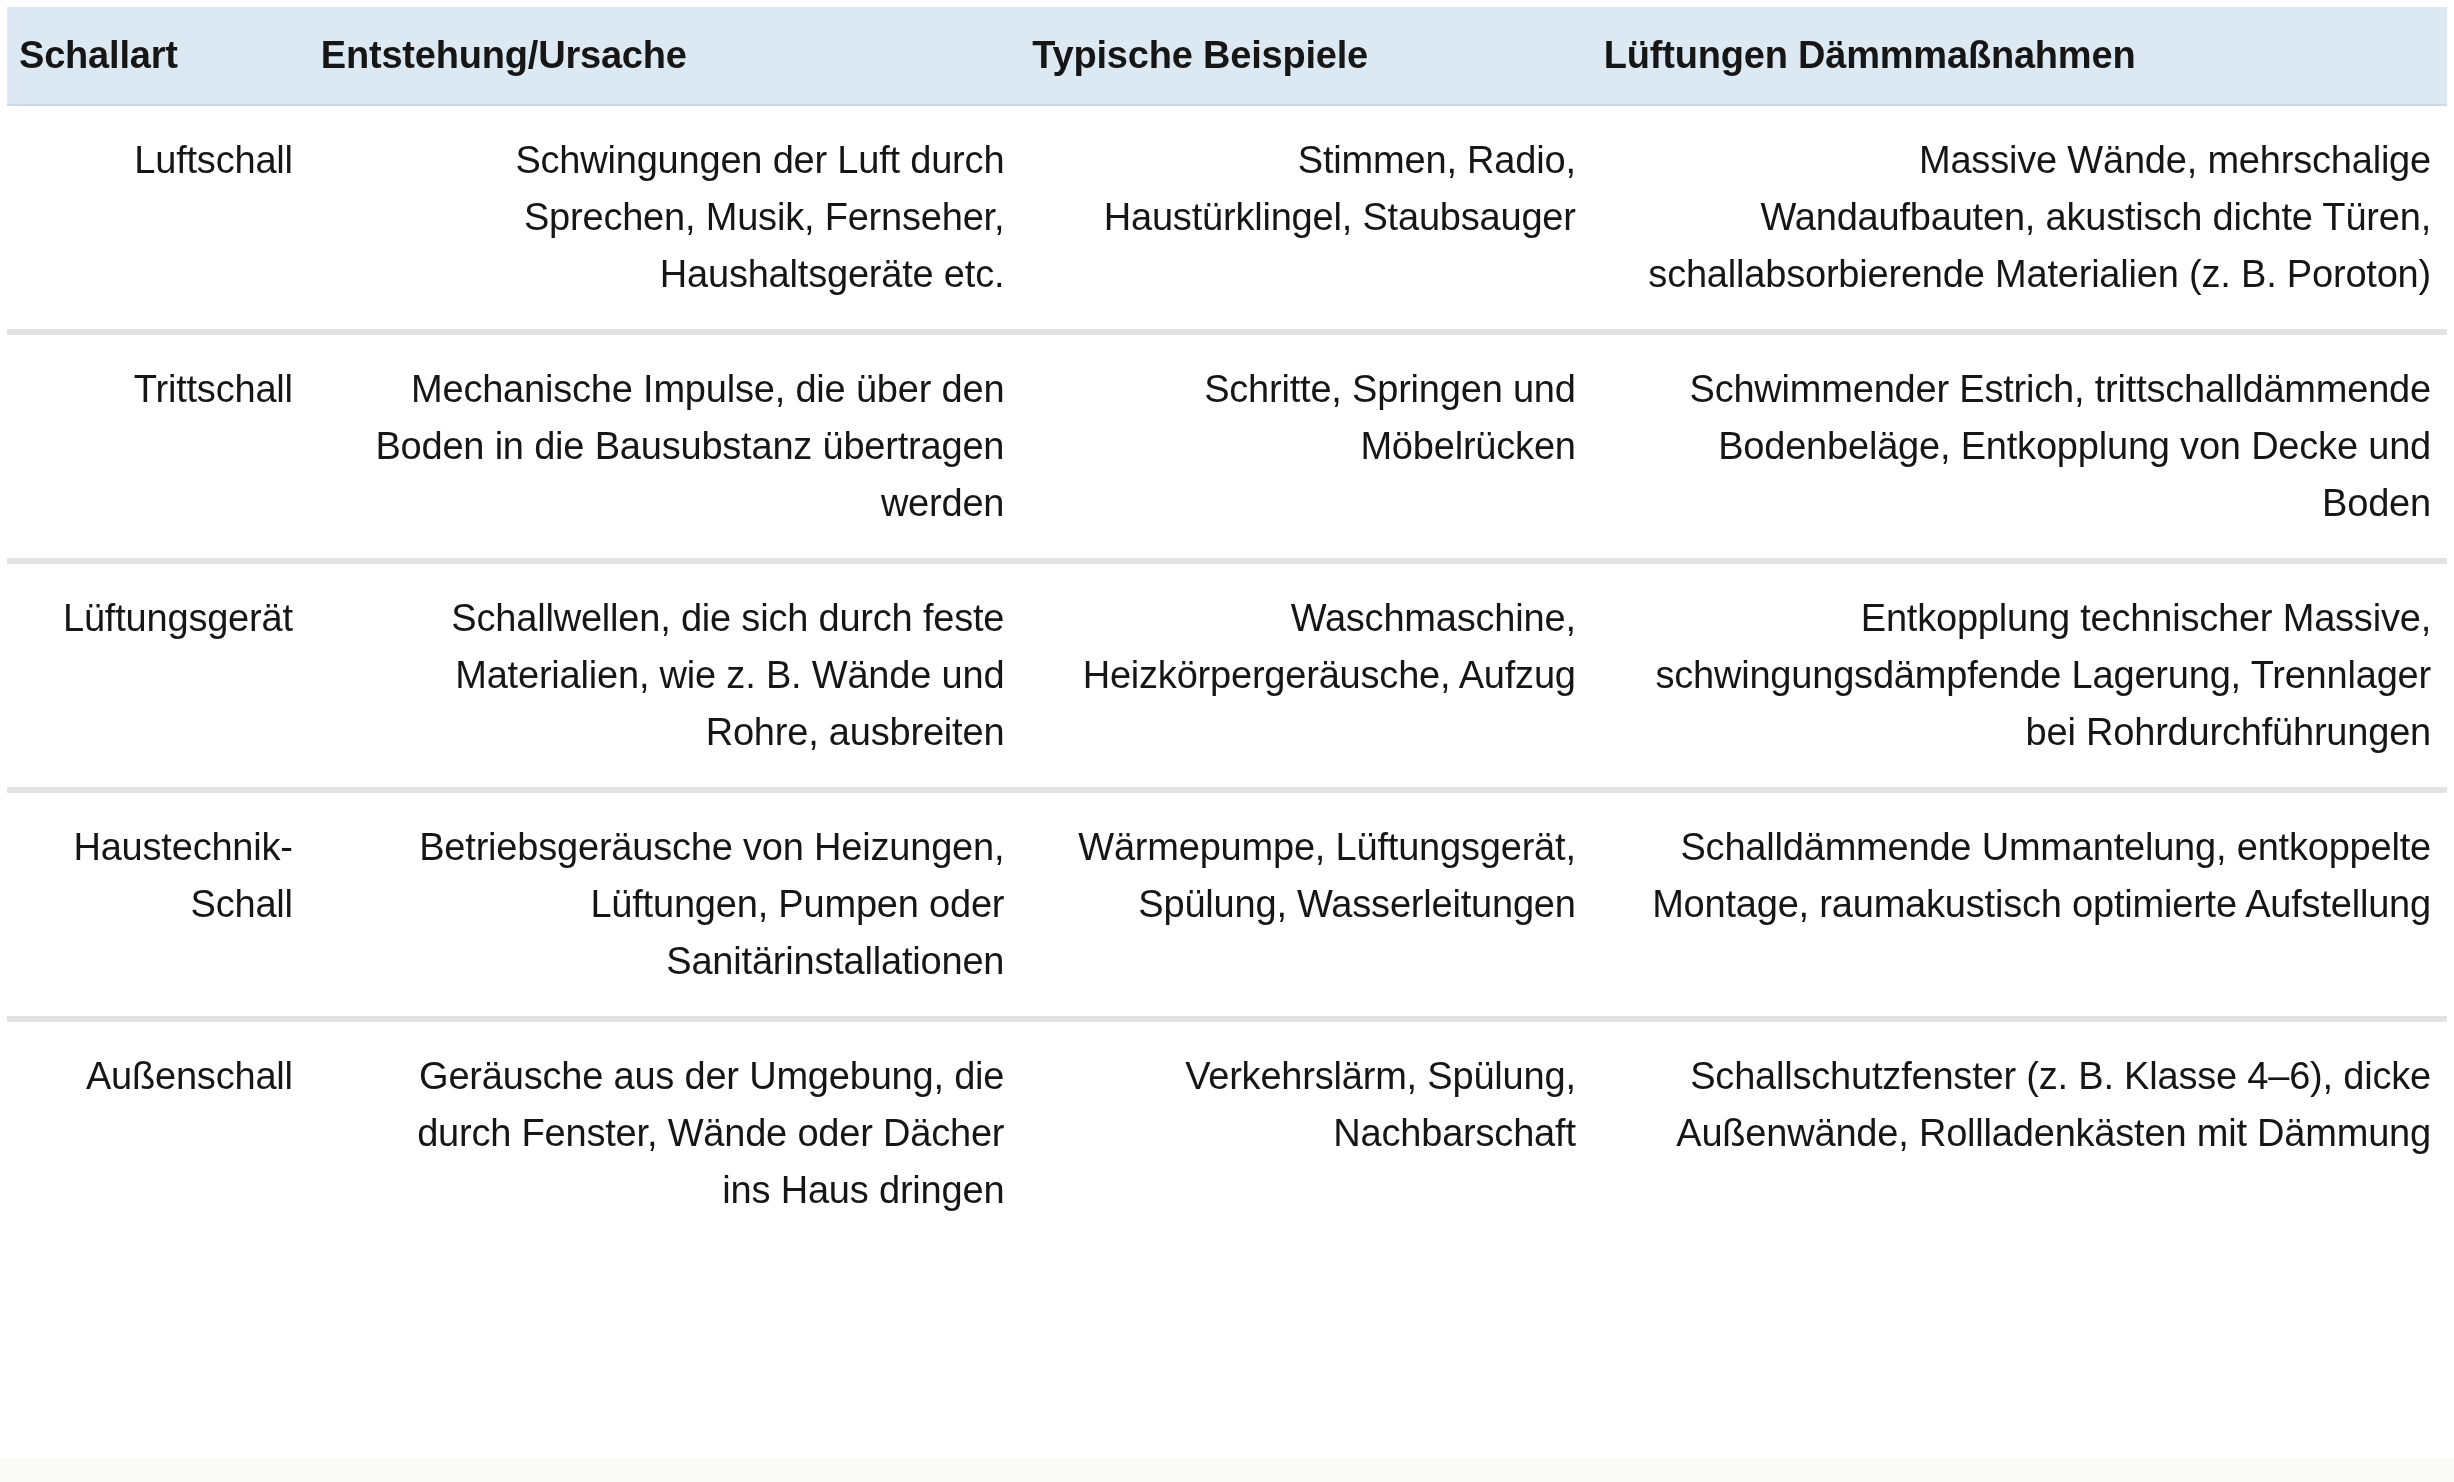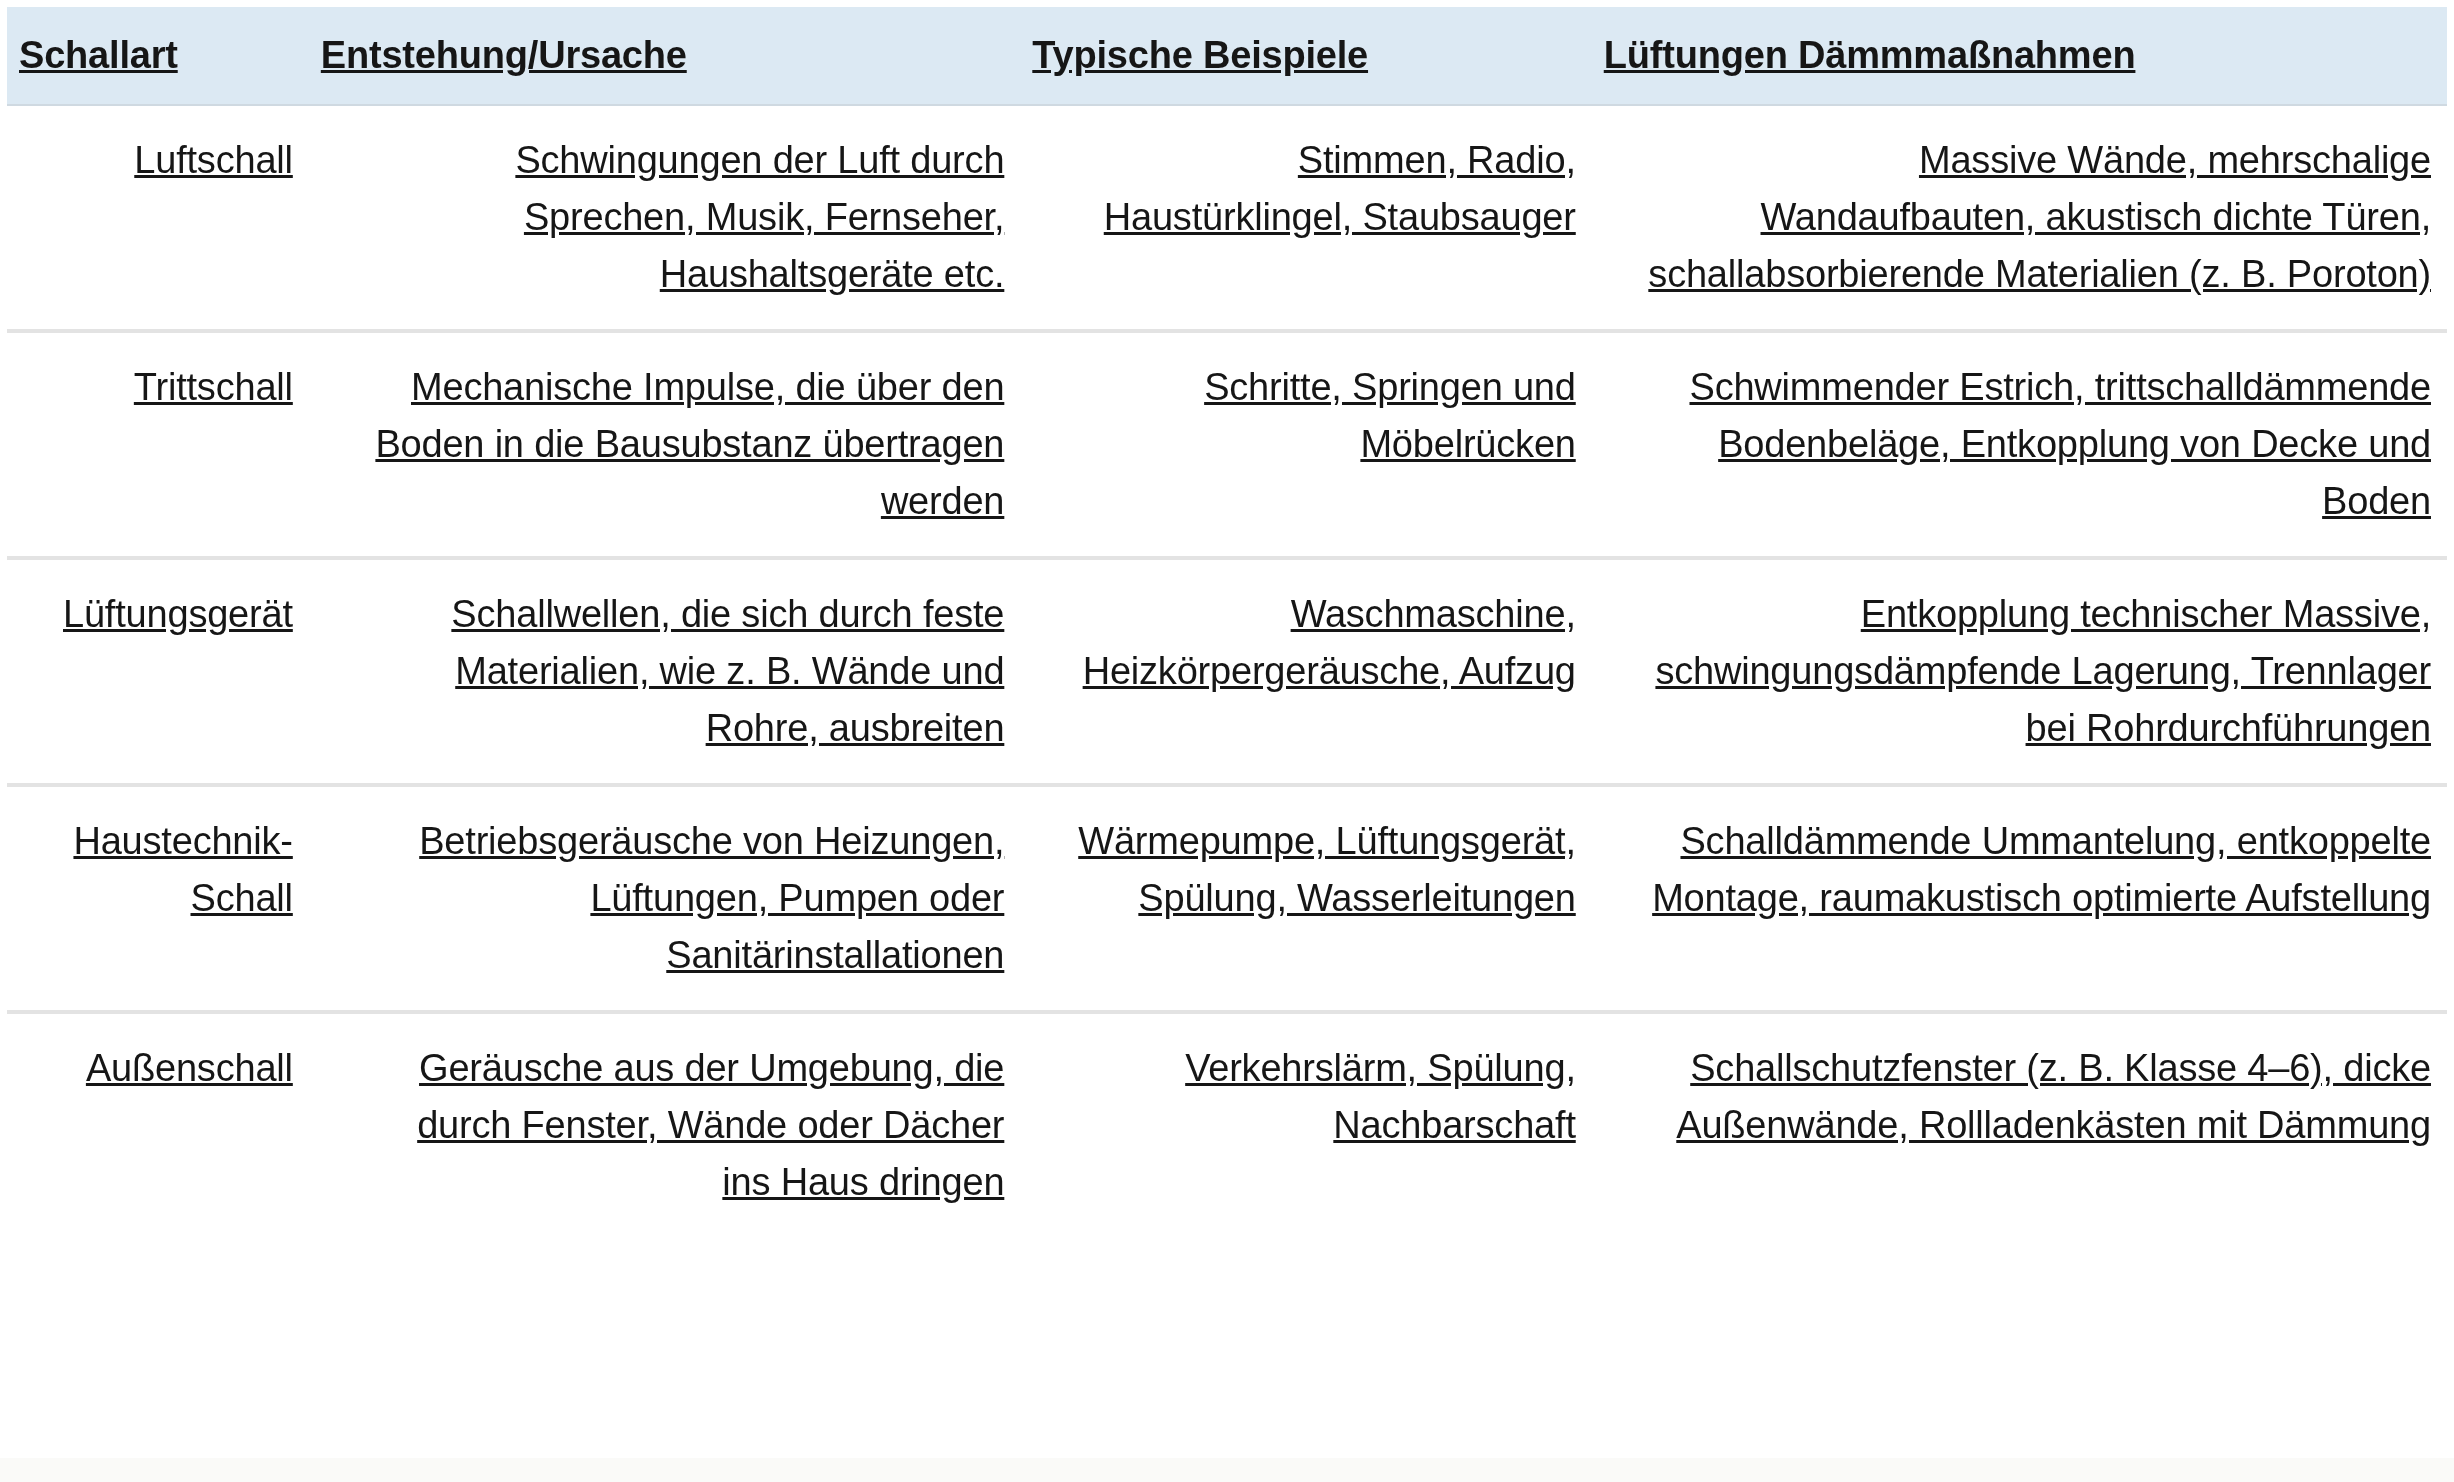--- a/index.html
+++ b/index.html
@@ -8,21 +8,20 @@
     background: #ffffff;
     font-family: "Liberation Sans", "DejaVu Sans", sans-serif;
     color: #161616;
   }
   .page {
     width: 2454px;
     height: 1482px;
     background: #ffffff;
     position: relative;
     overflow: hidden;
-    text-decoration: underline;
   }
   table.schall-table {
     table-layout: fixed;
     border-collapse: collapse;
     width: 2440px;
     margin: 7px 7px 0 7px;
     font-size: 38px;
     line-height: 57px;
     letter-spacing: -0.2px;
   }
@@ -37,21 +36,21 @@
     vertical-align: middle;
     white-space: pre-line;
   }
   tbody td {
     text-align: right;
     vertical-align: top;
     padding: 26px 16px 26px 12px;
     white-space: pre-line;
   }
   tbody tr {
-    border-top: 4px solid #701a75;
+    border-top: 6px solid #701a75;
   }
   tbody tr:first-child {
     border-top: none;
   }
   .bottom-strip {
     position: absolute;
     left: 0;
     right: 0;
     bottom: 0;
     height: 24px;

